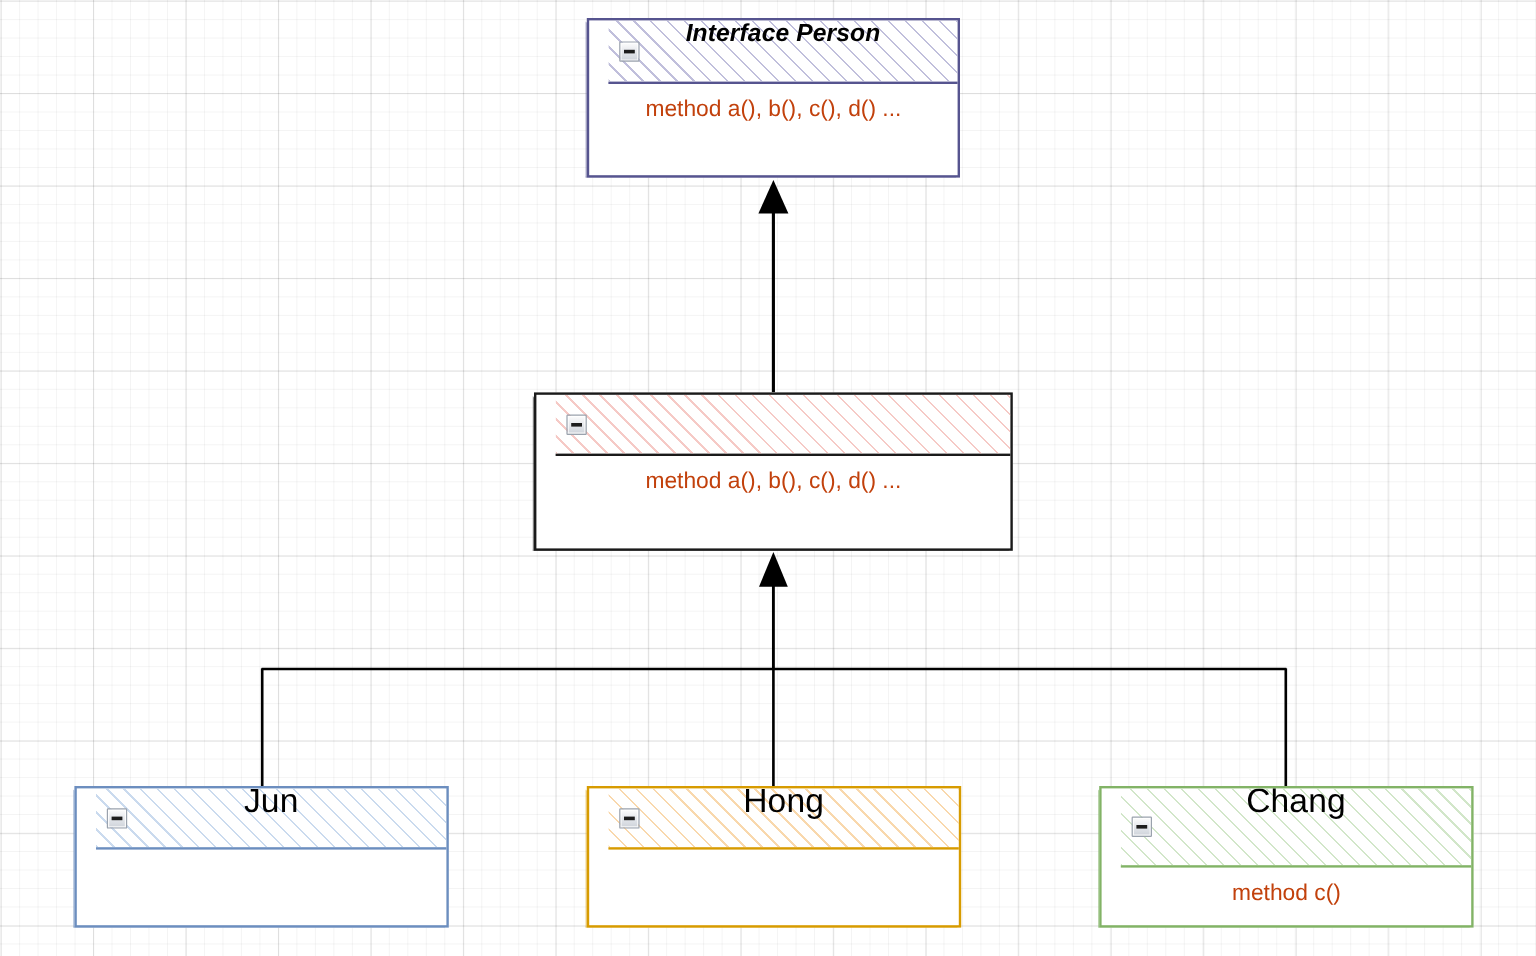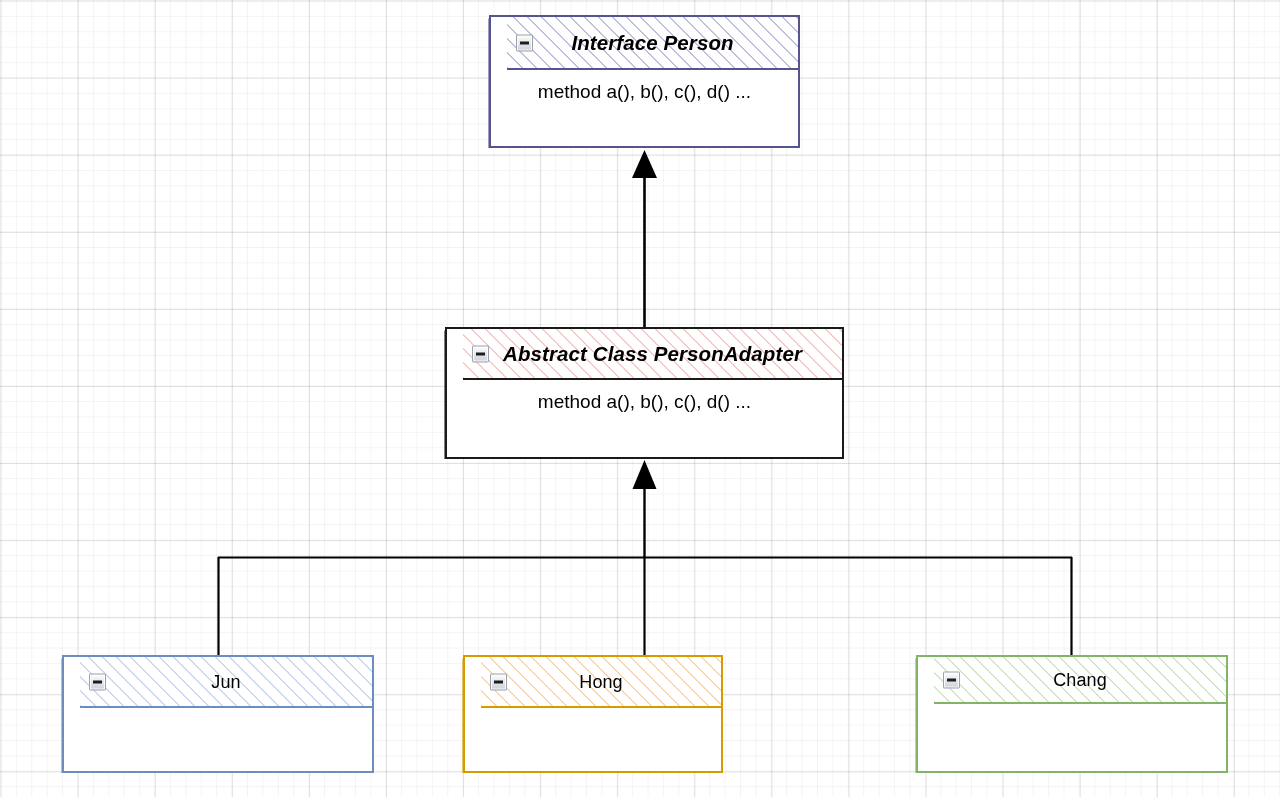--- a/index.html
+++ b/index.html
@@ -65,54 +65,53 @@
     pointer-events: none;
   }
 
   .node-header {
     position: relative;
     box-sizing: border-box;
     height: 52px;
     border-bottom-style: solid;
     border-bottom-width: 2px;
     display: flex;
-    align-items: center;
     justify-content: center;
     overflow: hidden;
     margin-left: 16px;
   }
   .node-header .hatch {
     position: absolute;
     left: 0; top: 0; right: 0; bottom: 0;
     pointer-events: none;
   }
   .header-title {
     position: relative;
     z-index: 2;
     color: #000000;
-    font-size: 18px;
+    font-size: 28px;
     line-height: 22px;
     white-space: nowrap;
     letter-spacing: .1px;
   }
   .header-title.em {
     font-weight: bold;
     font-style: italic;
     font-size: 20.5px;
   }
 
   .node-body {
     flex: 1;
     position: relative;
     display: flex;
     justify-content: center;
     padding-top: 11px;
   }
   .body-text {
-    color: #000000;
+    color: #c2410c;
     font-size: 19px;
     line-height: 22px;
     white-space: nowrap;
   }
 
   
   .collapse-btn {
     position: absolute;
     left: 9px;
     top: 50%;
@@ -173,50 +172,52 @@
       <span class="body-text">method a(), b(), c(), d() ...</span>
     </div>
   </div>
 
   <div class="uml-node" style="left: 445px; top: 327px; width: 399px; height: 132px; border-color: rgb(26, 26, 26); color: rgb(26, 26, 26); background: rgb(255, 255, 255);">
     <div class="node-header" style="height: 51px; border-bottom-color: rgb(26, 26, 26);">
       <div class="hatch" style="background-image: repeating-linear-gradient(45deg, rgb(240, 169, 163) 0px, rgb(240, 169, 163) 1.4px, rgba(255, 255, 255, 0) 1.4px, rgba(255, 255, 255, 0) 10px); opacity: 0.62;"></div>
       <div class="collapse-btn">
         <span class="minus"></span>
       </div>
-      <span class="header-title em">Abstract Class PersonAdapter</span>
     </div>
     <div class="node-body">
       <span class="body-text">method a(), b(), c(), d() ...</span>
     </div>
   </div>
 
   <div class="uml-node" style="left: 62px; top: 655px; width: 312px; height: 118px; border-color: rgb(108, 142, 191); color: rgb(108, 142, 191); background: rgb(255, 255, 255);">
     <div class="node-header" style="height: 51px; border-bottom-color: rgb(108, 142, 191);">
       <div class="hatch" style="background-image: repeating-linear-gradient(45deg, rgb(170, 196, 228) 0px, rgb(170, 196, 228) 1.4px, rgba(255, 255, 255, 0) 1.4px, rgba(255, 255, 255, 0) 10px); opacity: 0.62;"></div>
       <div class="collapse-btn">
         <span class="minus"></span>
       </div>
       <span class="header-title">Jun</span>
     </div>
   </div>
 
-  <div class="uml-node" style="left: 463px; top: 655px; width: 260px; height: 118px; border-color: rgb(215, 155, 0); color: rgb(215, 155, 0); background: rgb(255, 255, 255);">
+  <div class="uml-node" style="left: 489px; top: 655px; width: 312px; height: 118px; border-color: rgb(215, 155, 0); color: rgb(215, 155, 0); background: rgb(255, 255, 255);">
     <div class="node-header" style="height: 51px; border-bottom-color: rgb(215, 155, 0);">
       <div class="hatch" style="background-image: repeating-linear-gradient(45deg, rgb(245, 192, 122) 0px, rgb(245, 192, 122) 1.4px, rgba(255, 255, 255, 0) 1.4px, rgba(255, 255, 255, 0) 10px); opacity: 0.62;"></div>
       <div class="collapse-btn">
         <span class="minus"></span>
       </div>
       <span class="header-title">Hong</span>
     </div>
   </div>
 
   <div class="uml-node" style="left: 916px; top: 655px; width: 312px; height: 118px; border-color: rgb(130, 179, 102); color: rgb(130, 179, 102); background: rgb(255, 255, 255);">
-    <div class="node-header" style="height: 47px; border-bottom-color: rgb(130, 179, 102);">
+    <div class="node-header" style="height: 66px; border-bottom-color: rgb(130, 179, 102);">
       <div class="hatch" style="background-image: repeating-linear-gradient(45deg, rgb(182, 215, 168) 0px, rgb(182, 215, 168) 1.4px, rgba(255, 255, 255, 0) 1.4px, rgba(255, 255, 255, 0) 10px); opacity: 0.62;"></div>
       <div class="collapse-btn">
         <span class="minus"></span>
       </div>
       <span class="header-title">Chang</span>
     </div>
+    <div class="node-body">
+      <span class="body-text">method c()</span>
+    </div>
   </div>
 
 </div>
 
 </body></html>

